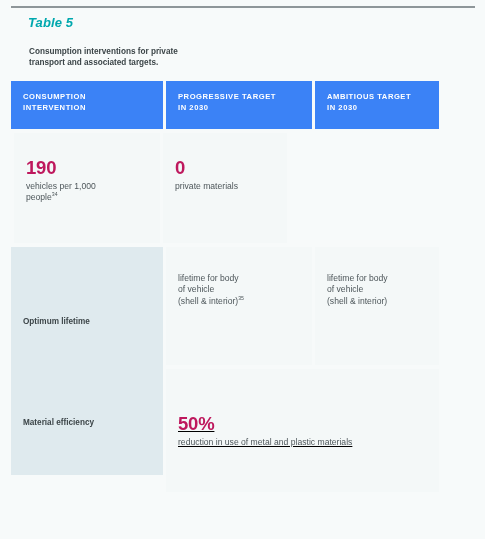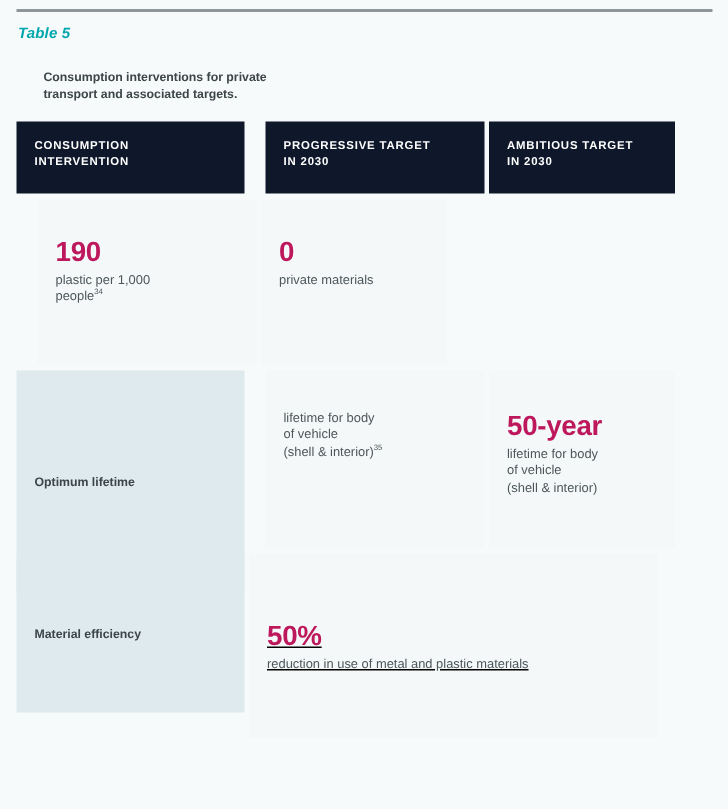--- a/index.html
+++ b/index.html
@@ -36,23 +36,23 @@
   .caption {
     position: absolute;
     left: 12px;
     top: 17px;
     width: 250px;
   }
   .caption-title {
     color: #00a8ae;
     font-weight: bold;
     font-style: italic;
-    font-size: 10px;
+    font-size: 13px;
     letter-spacing: 0.1px;
-    margin: 0 0 4px 0;
+    margin: 0 0 4px 16px;
     line-height: 12px;
   }
   .caption-desc {
     color: #3c4548;
     font-weight: bold;
     font-size: 8.2px;
     line-height: 11.2px;
     margin: 17px;
     width: 160px;
   }
@@ -75,27 +75,27 @@
     margin-top: 4px;
   }
 
   .cell {
     box-sizing: border-box;
     position: relative;
   }
 
   
   .col-1 { width: 152px; flex: 0 0 152px; }
-  .col-2 { width: 146px; flex: 0 0 146px; margin-left: 14px; }
+  .col-2 { width: 146px; flex: 0 0 146px; margin-left: 3px; }
   .col-3 { width: 124px; flex: 0 0 124px; margin-left: 3px; }
   .col-merged { width: 273px; flex: 0 0 273px; margin-left: 3px; text-decoration: underline; }
 
   
   .header-row .cell {
-    background: #0f172a;
+    background: #3b82f6;
     height: 48px;
     padding: 11px 0 0 12px;
   }
   .header-label {
     color: #ffffff;
     font-weight: bold;
     font-size: 7.6px;
     letter-spacing: 0.55px;
     line-height: 10.5px;
     text-transform: uppercase;
@@ -179,40 +179,39 @@
       </div>
       <div class="cell col-3">
         <div class="header-label">AMBITIOUS TARGET
 IN 2030</div>
       </div>
     </div>
 
     <div class="row body-row r1">
       <div class="cell col-2 cell-value">
         <div class="big-number">190</div>
-        <div class="sub-text"><span>plastic per 1,000
+        <div class="sub-text"><span>vehicles per 1,000
 people</span><sup>34</sup></div>
       </div>
       <div class="cell col-3 cell-value">
         <div class="big-number">0</div>
         <div class="sub-text">private materials</div>
       </div>
     </div>
 
     <div class="row body-row r2">
       <div class="cell col-1 cell-label">
         <div class="label-text">Optimum lifetime</div>
       </div>
       <div class="cell col-2 cell-value tall">
         <div class="sub-text"><span>lifetime for body
 of vehicle
 (shell &amp; interior)</span><sup>35</sup></div>
       </div>
       <div class="cell col-3 cell-value tall">
-        <div class="big-number">50-year</div>
         <div class="sub-text">lifetime for body
 of vehicle
 (shell &amp; interior)</div>
       </div>
     </div>
 
     <div class="row body-row r3">
       <div class="cell col-1 cell-label">
         <div class="label-text">Material efficiency</div>
       </div>

